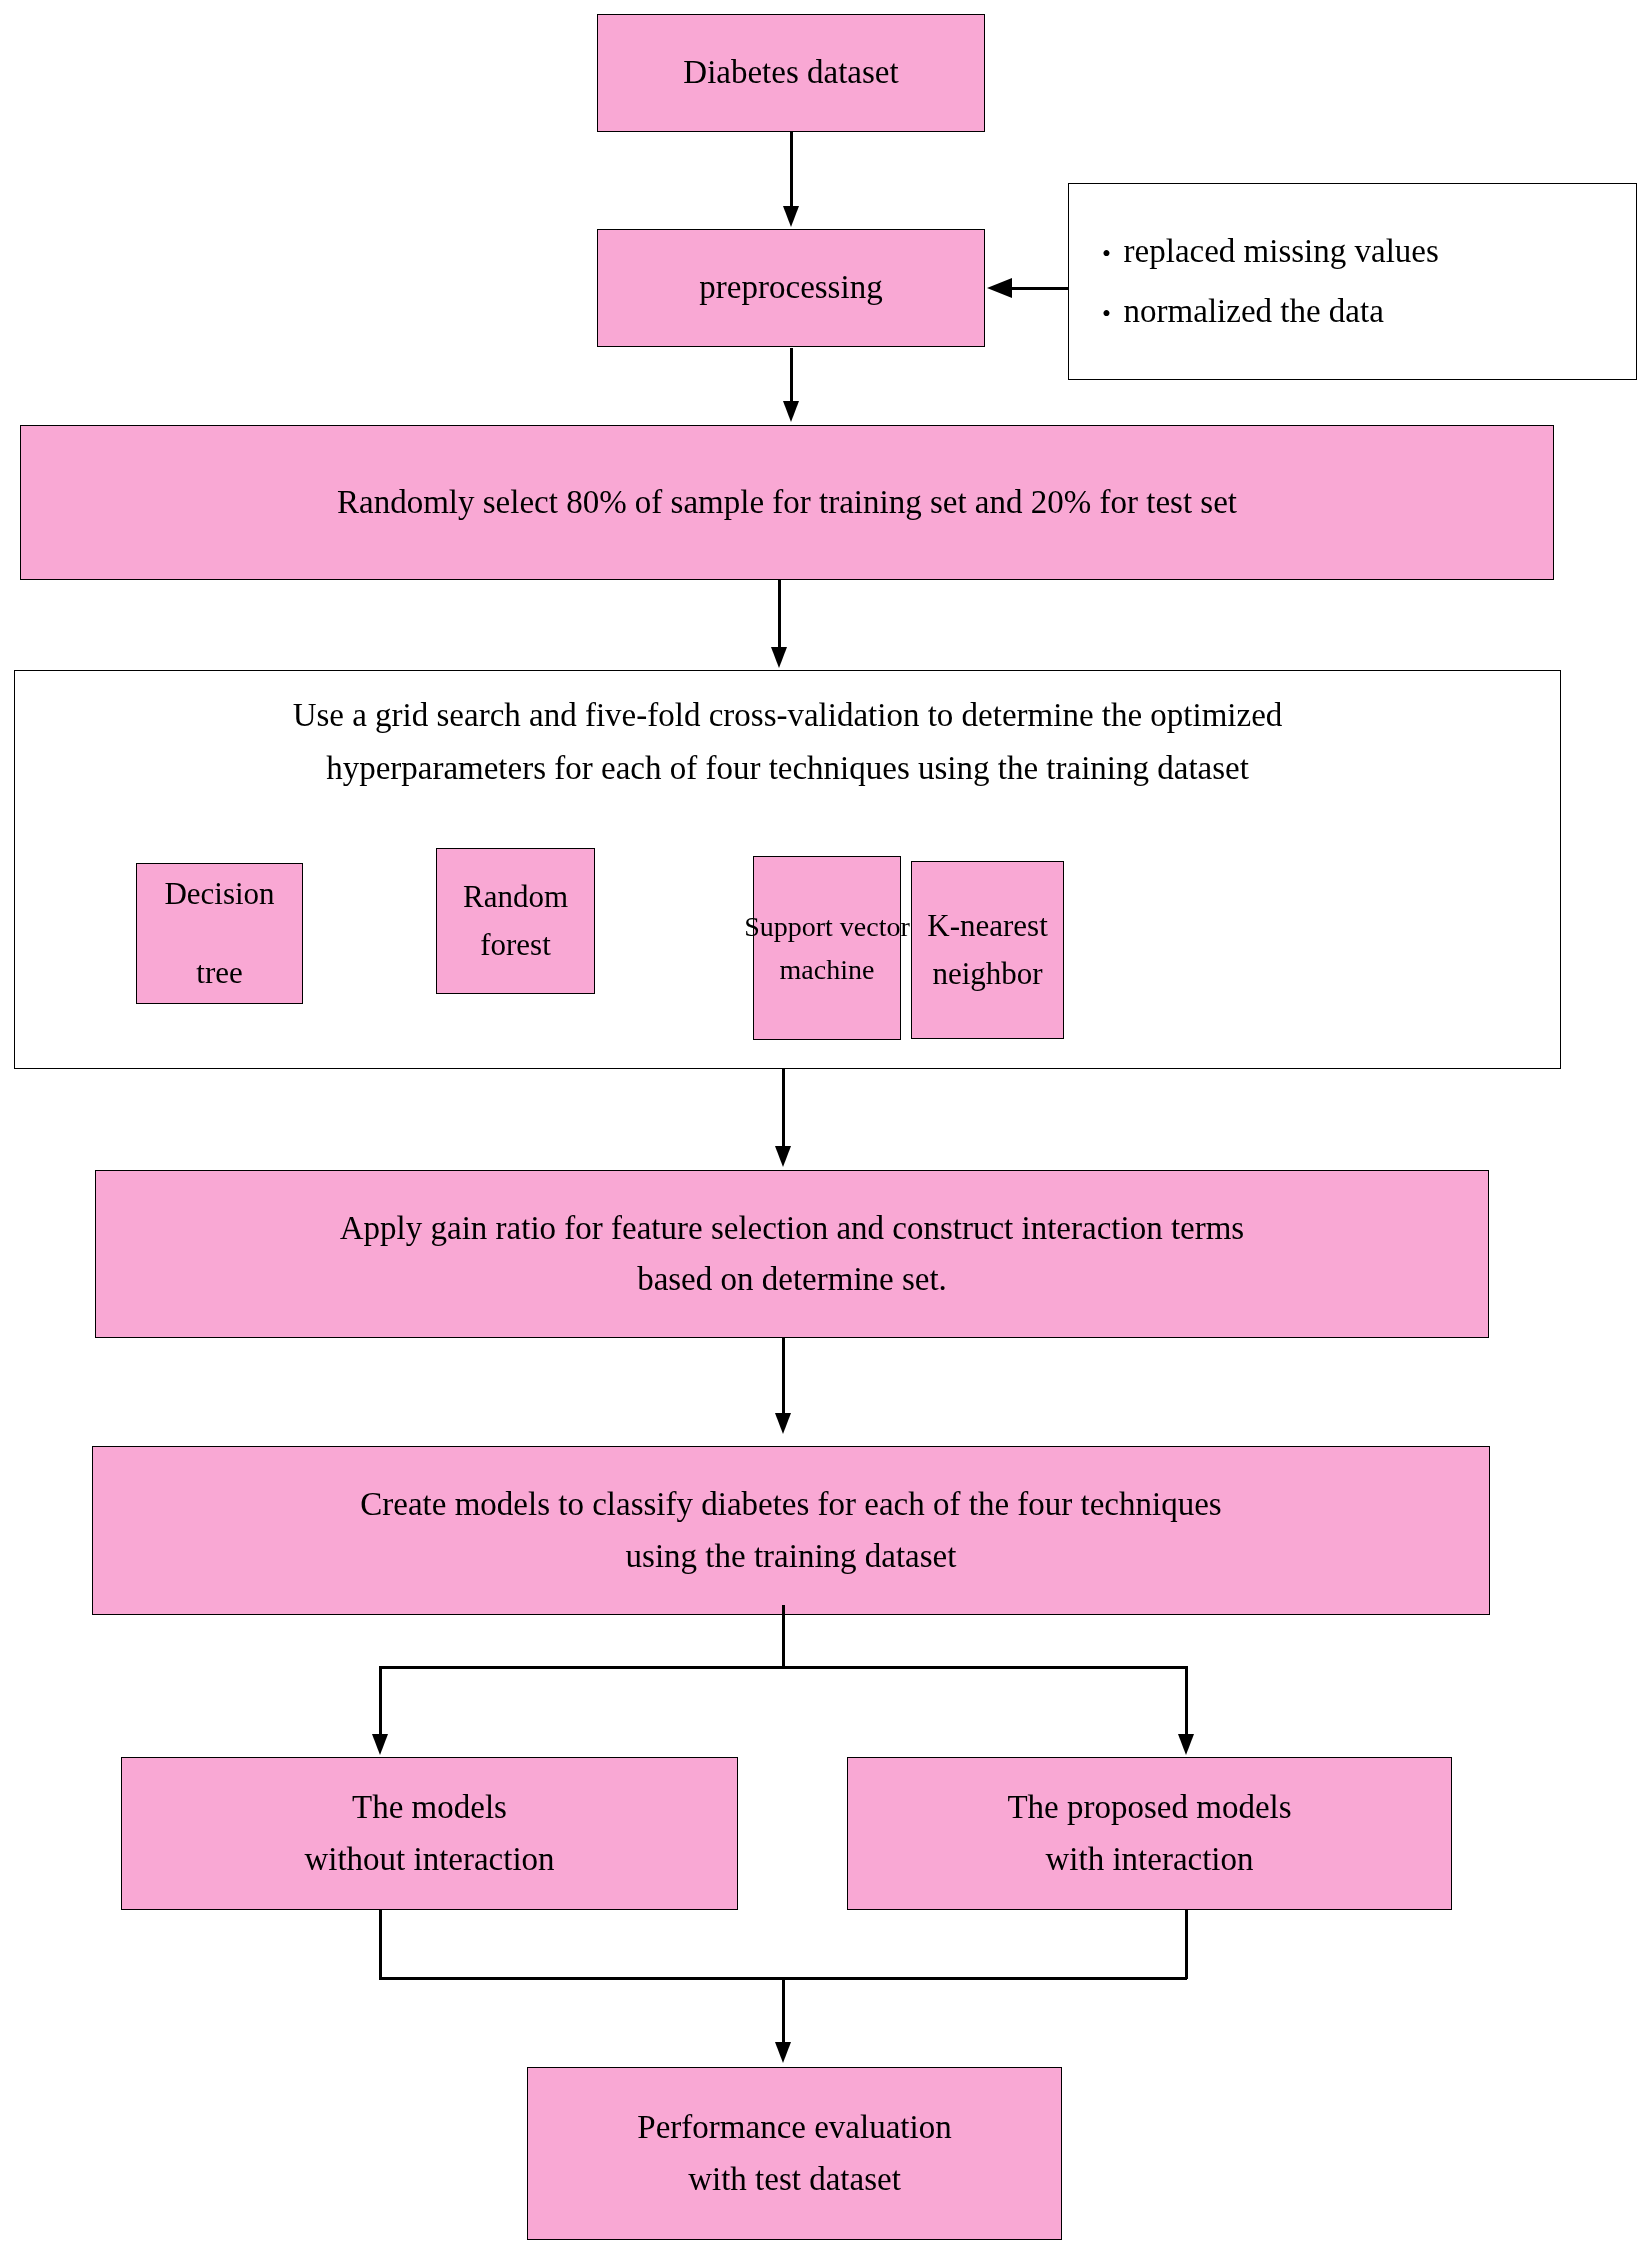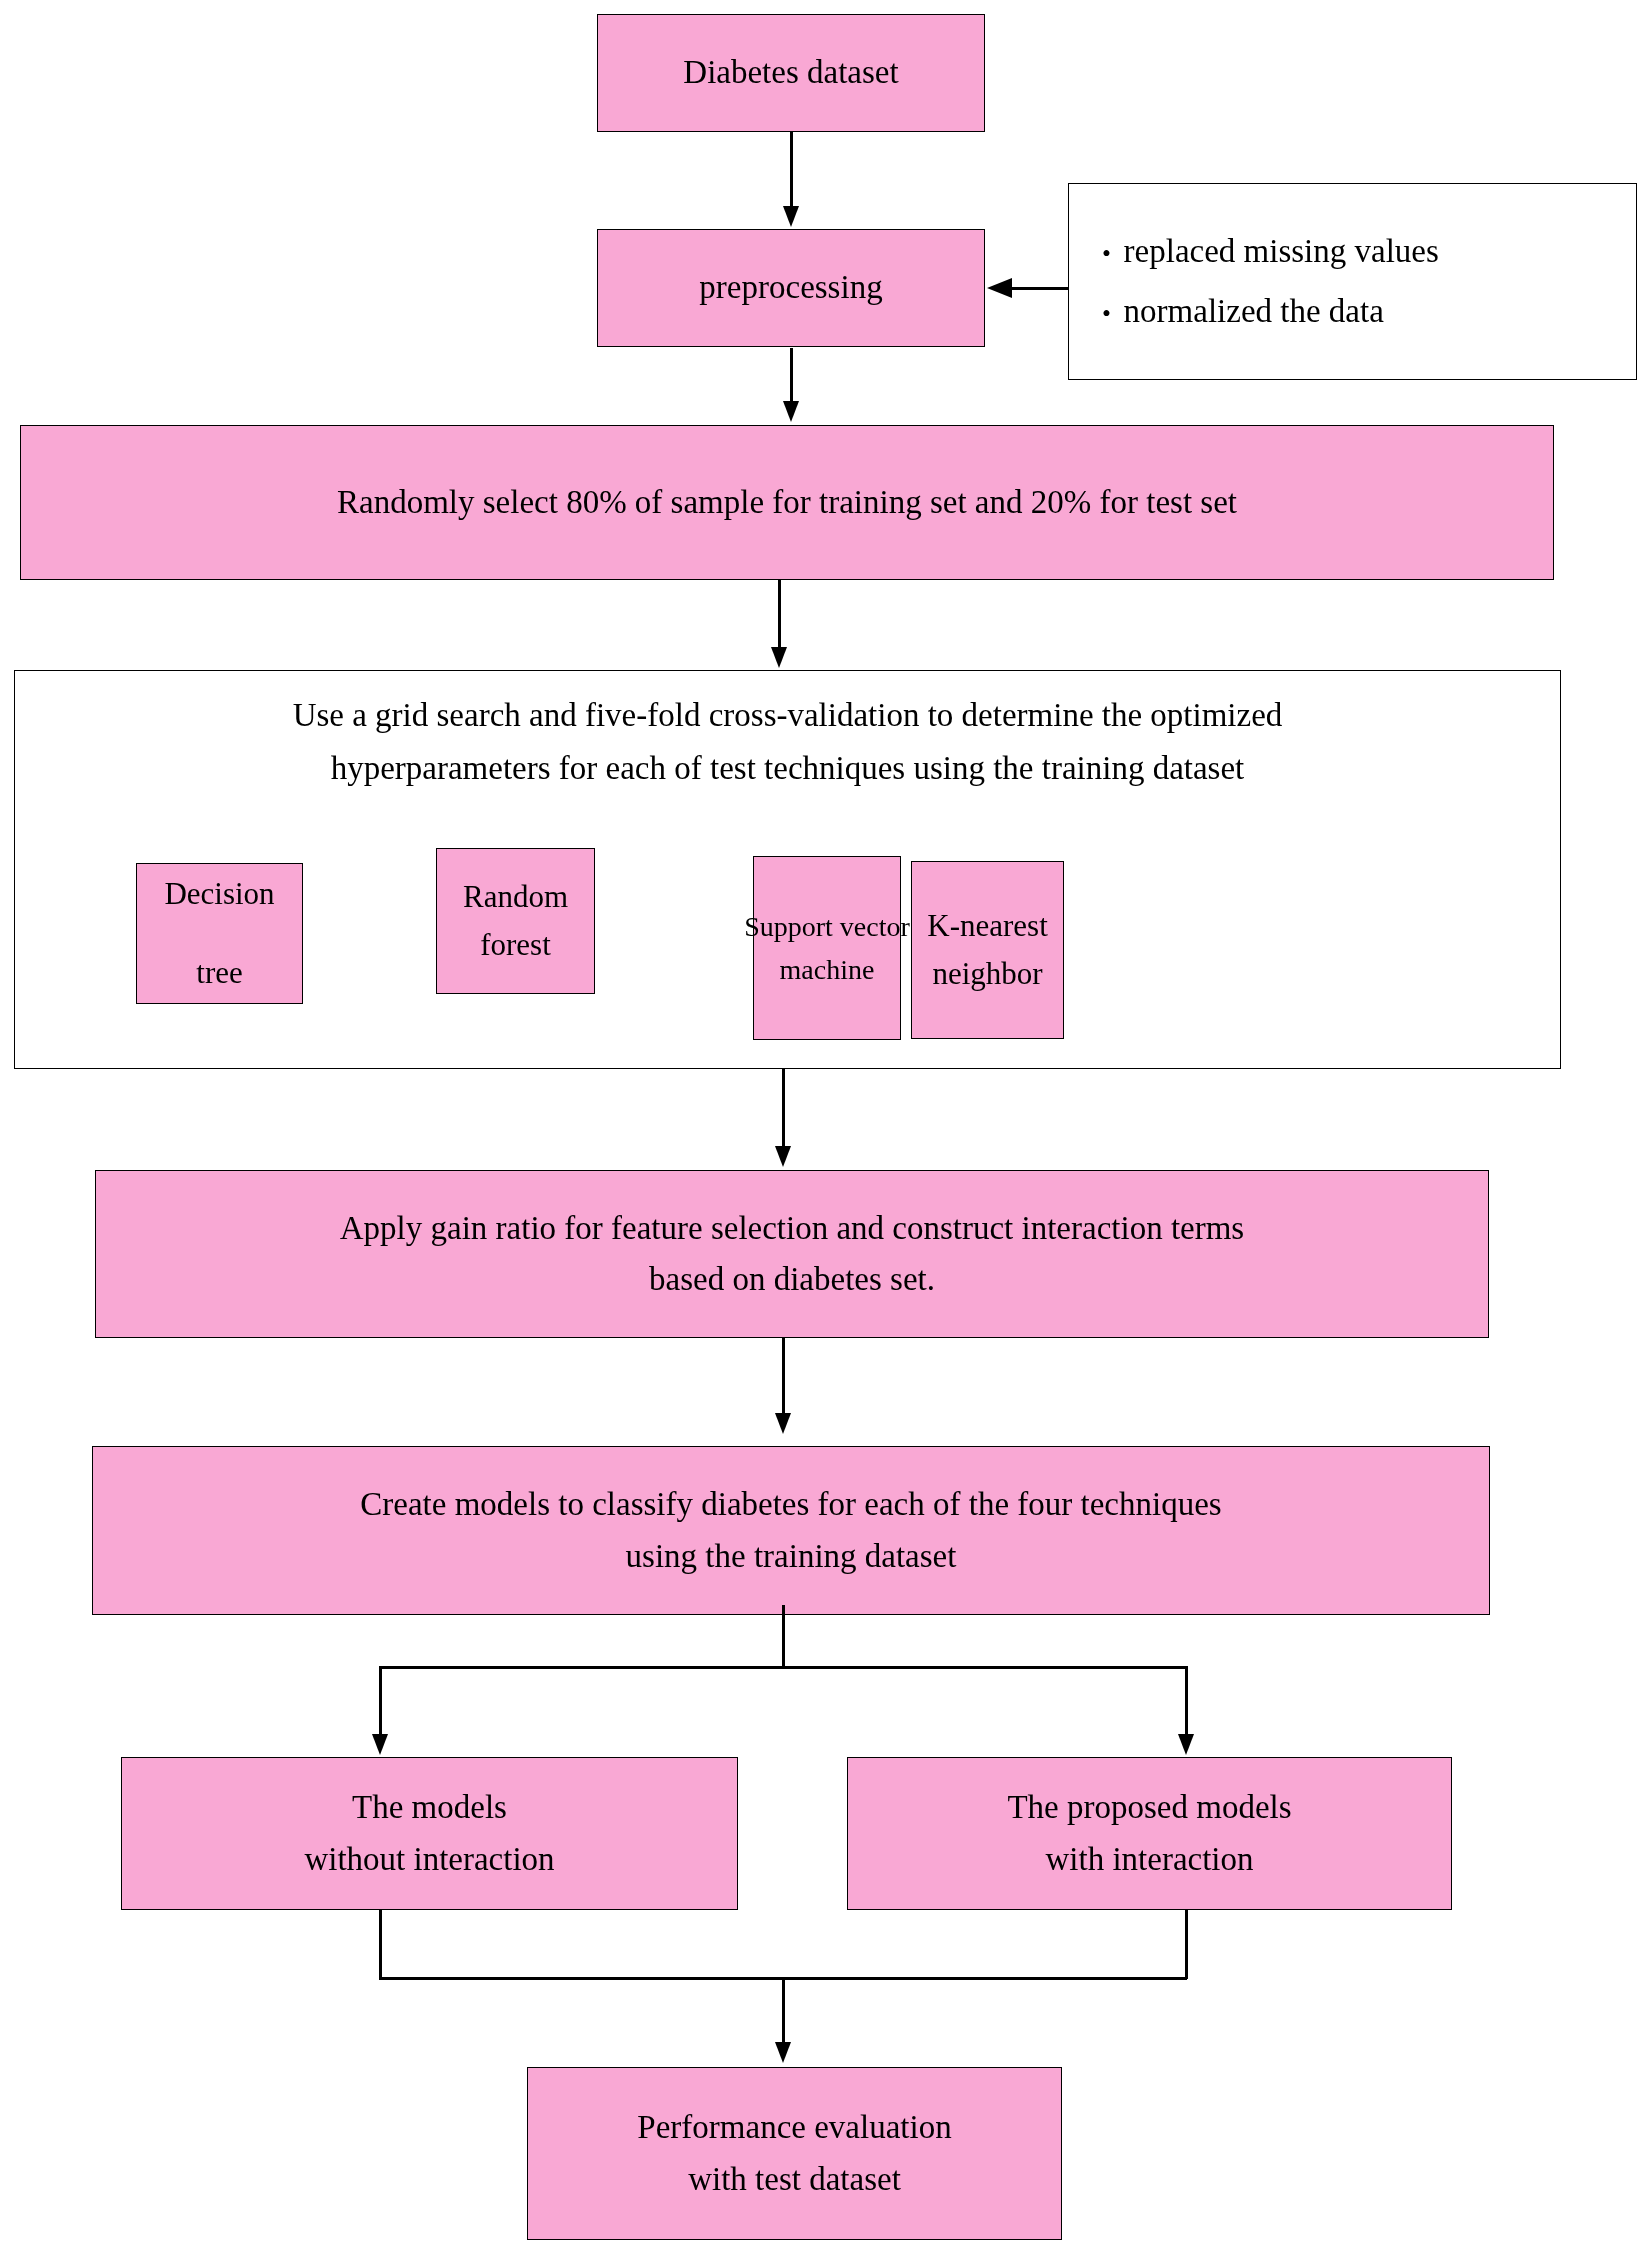--- a/index.html
+++ b/index.html
@@ -129,21 +129,21 @@
 
   <div class="vline" style="left:778px; top:580px; height:69px;"></div>
   <div class="arrow-down" style="left:771px; top:647px;"></div>
 
   <div style="position:absolute; box-sizing:border-box; left:14px; top:670px; width:1547px; height:399px;
               border:1.9px solid #000000; background:#ffffff;">
     <div style="text-align:center; padding-top:25.5px;">
       <span class="line t-52">Use a grid search and five-fold cross-validation to determine the optimized</span>
     </div>
     <div style="text-align:center; padding-top:16.5px;">
-      <span class="line t-52">hyperparameters for each of test techniques using the training dataset</span>
+      <span class="line t-52">hyperparameters for each of four techniques using the training dataset</span>
     </div>
 
     <div class="box" style="left:121px; top:192px; width:167px; height:141px;gap:30px;">
       <span class="line t-48">Decision</span>
       <span class="line t-48">tree</span>
     </div>
 
     <div class="box" style="left:421px; top:177px; width:159px; height:146px;">
       <span class="line t-48">Random</span>
       <span class="line t-48">forest</span>
@@ -158,21 +158,21 @@
       <span class="line t-48">K-nearest</span>
       <span class="line t-48">neighbor</span>
     </div>
   </div>
 
   <div class="vline" style="left:782px; top:1069px; height:78px;"></div>
   <div class="arrow-down" style="left:775px; top:1146px;"></div>
 
   <div class="box" style="left:95px; top:1170px; width:1394px; height:168px;">
     <span class="line t-52">Apply gain ratio for feature selection and construct interaction terms</span>
-    <span class="line t-52">based on diabetes set.</span>
+    <span class="line t-52">based on determine set.</span>
   </div>
 
   <div class="vline" style="left:782px; top:1338px; height:76px;"></div>
   <div class="arrow-down" style="left:775px; top:1413px;"></div>
 
   <div class="box" style="left:92px; top:1436px; width:1398px; height:169px;margin-top:10px;">
     <span class="line t-52">Create models to classify diabetes for each of the four techniques</span>
     <span class="line t-52">using the training dataset</span>
   </div>
 

